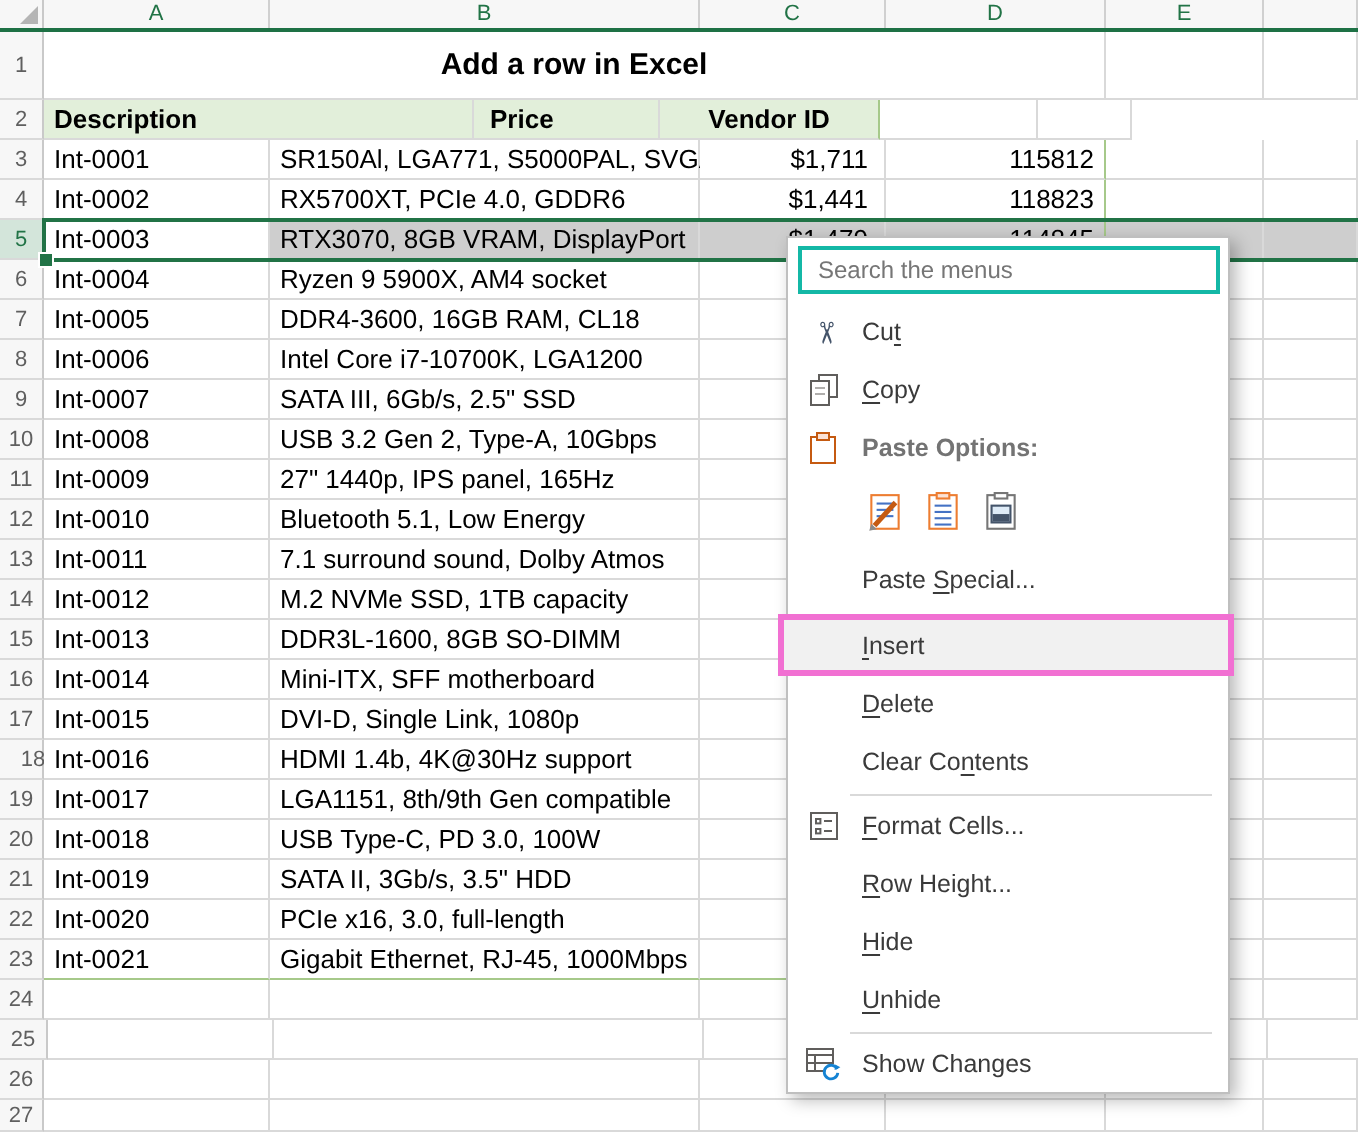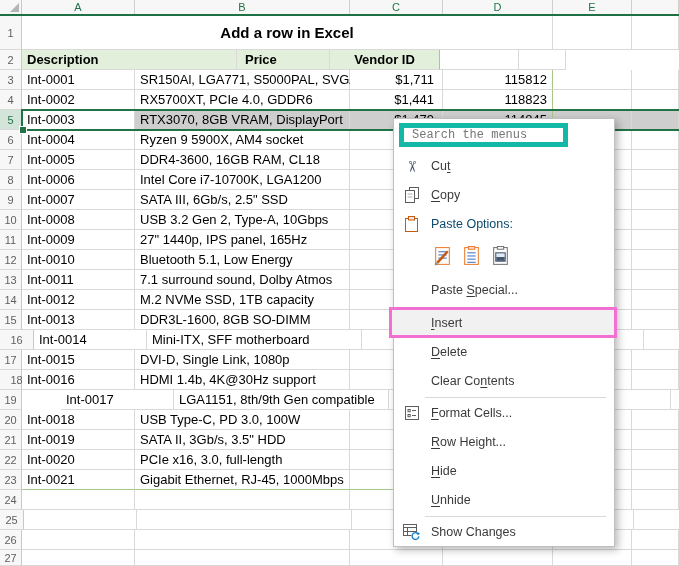--- a/index.html
+++ b/index.html
@@ -37,29 +37,29 @@
   
   .sel-outline{position:absolute;left:21px;top:109px;width:658px;height:22px;box-sizing:border-box;
                border-top:2px solid #217346;border-bottom:2px solid #217346;border-left:2px solid #217346;
                pointer-events:none;}
   .fill-handle{position:absolute;left:19px;top:126px;width:6px;height:6px;background:#217346;
                border:1px solid #fff;}
   
   .menu{position:absolute;left:393px;top:118px;width:222px;height:429px;box-sizing:border-box;
         background:#fff;border:1px solid #BFBFBF;box-shadow:3px 3px 8px rgba(0,0,0,0.28);
         font-size:12.5px;color:#3A3A3A;}
-  .msearch{position:absolute;left:5px;top:4px;width:169px;height:24px;box-sizing:border-box;
-           border:5px solid #14b8a6;padding:0 8px;font-family:Liberation Mono, monospace;
+  .msearch{position:absolute;left:5px;top:4px;width:211px;height:24px;box-sizing:border-box;
+           border:2px solid #14b8a6;padding:0 8px;font-family:Liberation Sans, sans-serif;
            font-size:12px;color:#444;outline:none;}
   .msearch::placeholder{color:#767676;opacity:1;}
   .mi{position:absolute;left:0;width:100%;height:28px;box-sizing:border-box;display:flex;
       align-items:center;padding-left:37px;cursor:default;}
   .ic{position:absolute;left:7px;width:22px;display:flex;align-items:center;justify-content:center;}
   .scis{font-size:15px;color:#44546A;display:inline-block;transform:rotate(90deg);line-height:1;}
-  .bold-lbl .lbl{font-weight:normal;color:#0c4a6e;}
+  .bold-lbl .lbl{font-weight:bold;color:#737373;}
   .u{text-decoration:underline;text-underline-offset:2px;}
   .msep{position:absolute;left:31px;width:181px;height:1px;background:#D9D9D9;}
   .paste-row{position:absolute;left:36px;display:flex;gap:5px;}
   .pbtn{width:24px;height:24px;display:flex;align-items:center;justify-content:center;cursor:default;}
   .insert-hl{left:-5px;width:228px;top:188px;height:31px;border:3px solid #F170D2;
              background:#F1F1F1;padding-left:39px;}
 </style>
 </head>
 <body>
 
@@ -203,21 +203,21 @@
       <div class="grow" style="height: 20px;">
         <div class="rh" style="width: 22px;">15</div>
         <div class="cell" style="width: 113px;">Int-0013</div>
         <div class="cell" style="width: 215px;">DDR3L-1600, 8GB SO-DIMM</div>
         <div class="cell num price" style="width: 93px;"></div>
         <div class="cell num grn-right" style="width: 110px;"></div>
         <div class="cell" style="width: 79px;"></div>
         <div class="cell" style="width: 47px;"></div>
       </div>
       <div class="grow" style="height: 20px;">
-        <div class="rh" style="width: 34px;">16</div>
+        <div class="rh" style="width: 22px;">16</div>
         <div class="cell" style="width: 113px;">Int-0014</div>
         <div class="cell" style="width: 215px;">Mini-ITX, SFF motherboard</div>
         <div class="cell num price" style="width: 93px;"></div>
         <div class="cell num grn-right" style="width: 110px;"></div>
         <div class="cell" style="width: 79px;"></div>
         <div class="cell" style="width: 47px;"></div>
       </div>
       <div class="grow" style="height: 20px;">
         <div class="rh" style="width: 22px;">17</div>
         <div class="cell" style="width: 113px;">Int-0015</div>
@@ -231,21 +231,21 @@
         <div class="rh" style="width: 22px; padding-left: 12px;">18</div>
         <div class="cell" style="width: 113px;">Int-0016</div>
         <div class="cell" style="width: 215px;">HDMI 1.4b, 4K@30Hz support</div>
         <div class="cell num price" style="width: 93px;"></div>
         <div class="cell num grn-right" style="width: 110px;"></div>
         <div class="cell" style="width: 79px;"></div>
         <div class="cell" style="width: 47px;"></div>
       </div>
       <div class="grow" style="height: 20px;">
         <div class="rh" style="width: 22px;">19</div>
-        <div class="cell" style="width: 113px; margin-left: 39px;">Int-0017</div>
+        <div class="cell" style="width: 113px;">Int-0017</div>
         <div class="cell" style="width: 215px;">LGA1151, 8th/9th Gen compatible</div>
         <div class="cell num price" style="width: 93px;"></div>
         <div class="cell num grn-right" style="width: 110px;"></div>
         <div class="cell" style="width: 79px;"></div>
         <div class="cell" style="width: 47px;"></div>
       </div>
       <div class="grow" style="height: 20px;">
         <div class="rh" style="width: 22px;">20</div>
         <div class="cell" style="width: 113px;">Int-0018</div>
         <div class="cell" style="width: 215px;">USB Type-C, PD 3.0, 100W</div>

